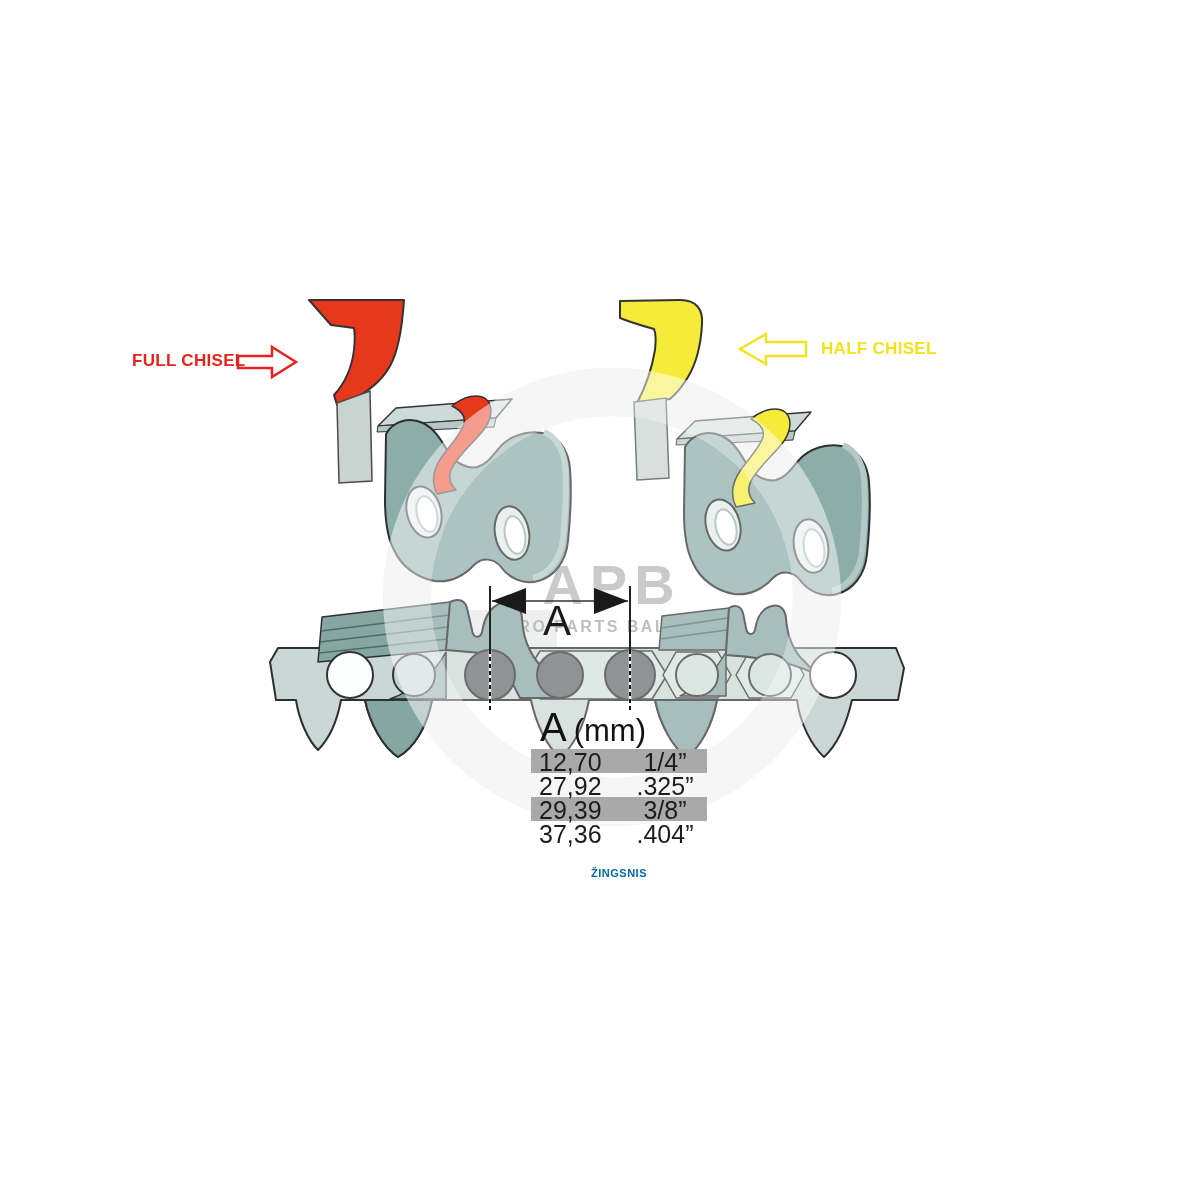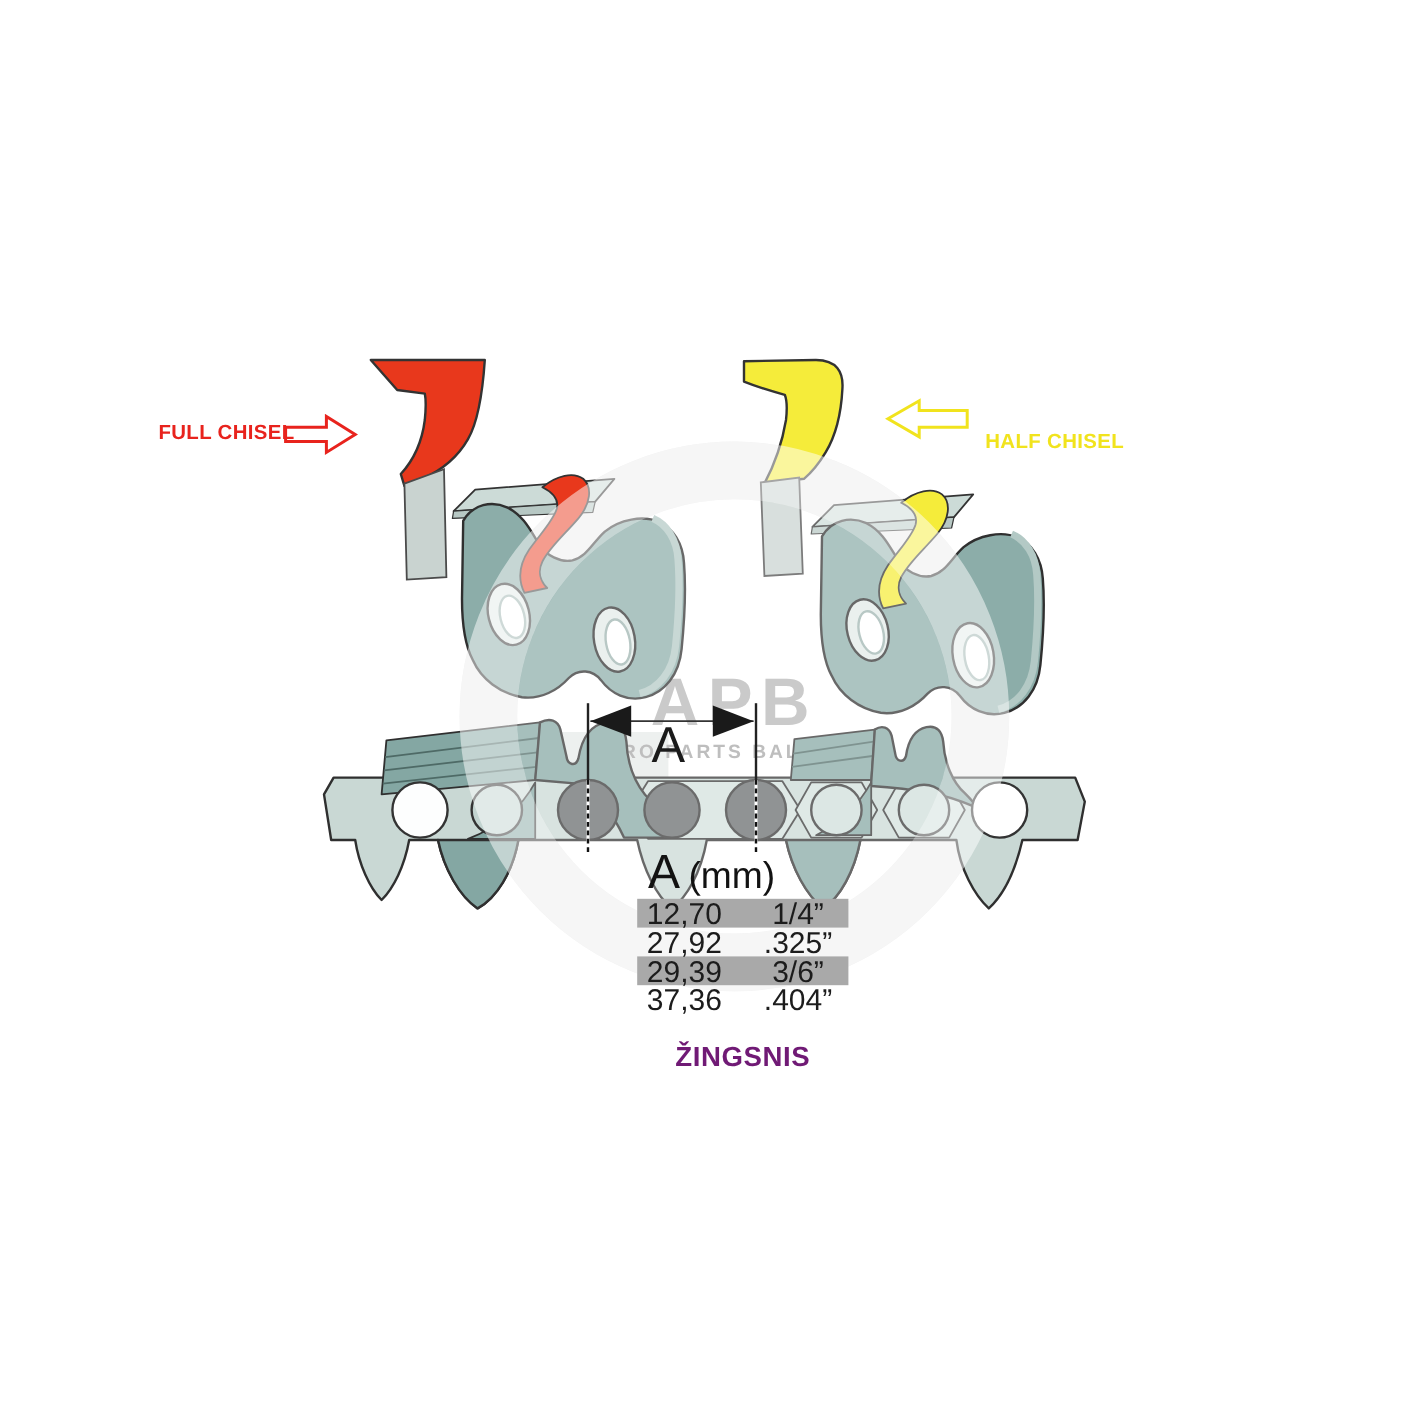--- a/index.html
+++ b/index.html
@@ -1,30 +1,30 @@
 <!DOCTYPE html>
 <html><head>
 <meta charset="utf-8">
 <style>
   html,body{margin:0;padding:0;background:#ffffff;}
   body{width:1188px;height:1188px;font-family:"Liberation Sans",sans-serif;}
   #stage{position:relative;width:1188px;height:1188px;overflow:hidden;background:#fff;}
   #art{position:absolute;left:0;top:0;}
   .ovl{position:absolute;white-space:nowrap;}
   .lbl-full{left:132px;top:351px;font-size:17px;font-weight:bold;color:#e8231d;letter-spacing:.3px;}
-  .lbl-half{left:821px;top:339px;font-size:17px;font-weight:bold;color:#f1e31d;letter-spacing:.3px;margin-top:19px;}
+  .lbl-half{left:821px;top:339px;font-size:17px;font-weight:bold;color:#f1e31d;letter-spacing:.3px;}
   .dim-a{left:543px;top:597px;font-size:42px;color:#1a1a1a;}
   .pitch-header{left:540px;top:705px;display:flex;align-items:baseline;gap:7px;color:#121212;}
   .pitch-header .big{font-size:40px;}
   .pitch-header .small{font-size:31px;}
   .pitch-table{left:531px;top:749px;width:176px;color:#1c1c1c;}
   .pitch-row{height:24px;line-height:27px;display:grid;grid-template-columns:84px 1fr;padding-left:8px;font-size:25px;}
   .pitch-row.hl{background:#a9a9a9;}
   .pitch-row .in{text-align:center;}
-  .caption{left:531px;top:867px;width:176px;text-align:center;font-size:23px;font-weight:bold;color:#701a75;letter-spacing:.5px;}
+  .caption{left:531px;top:867px;width:176px;text-align:center;font-size:11px;font-weight:bold;color:#0369a1;letter-spacing:.5px;}
 </style>
 </head>
 <body>
 
 <div id="stage">
 
   <svg id="art" width="1188" height="1188" viewBox="0 0 1188 1188">
 
     <circle cx="612" cy="597" r="205" fill="none" stroke="#ececec" stroke-width="48"></circle>
     <rect x="462" y="610" width="95" height="66" fill="#e7eae9"></rect>
@@ -154,21 +154,21 @@
     <div class="pitch-row hl">
       <span class="mm">12,70</span>
       <span class="in">1/4”</span>
     </div>
     <div class="pitch-row">
       <span class="mm">27,92</span>
       <span class="in">.325”</span>
     </div>
     <div class="pitch-row hl">
       <span class="mm">29,39</span>
-      <span class="in">3/6”</span>
+      <span class="in">3/8”</span>
     </div>
     <div class="pitch-row">
       <span class="mm">37,36</span>
       <span class="in">.404”</span>
     </div>
   </div>
 
   <div class="ovl caption">ŽINGSNIS</div>
 
 </div>

